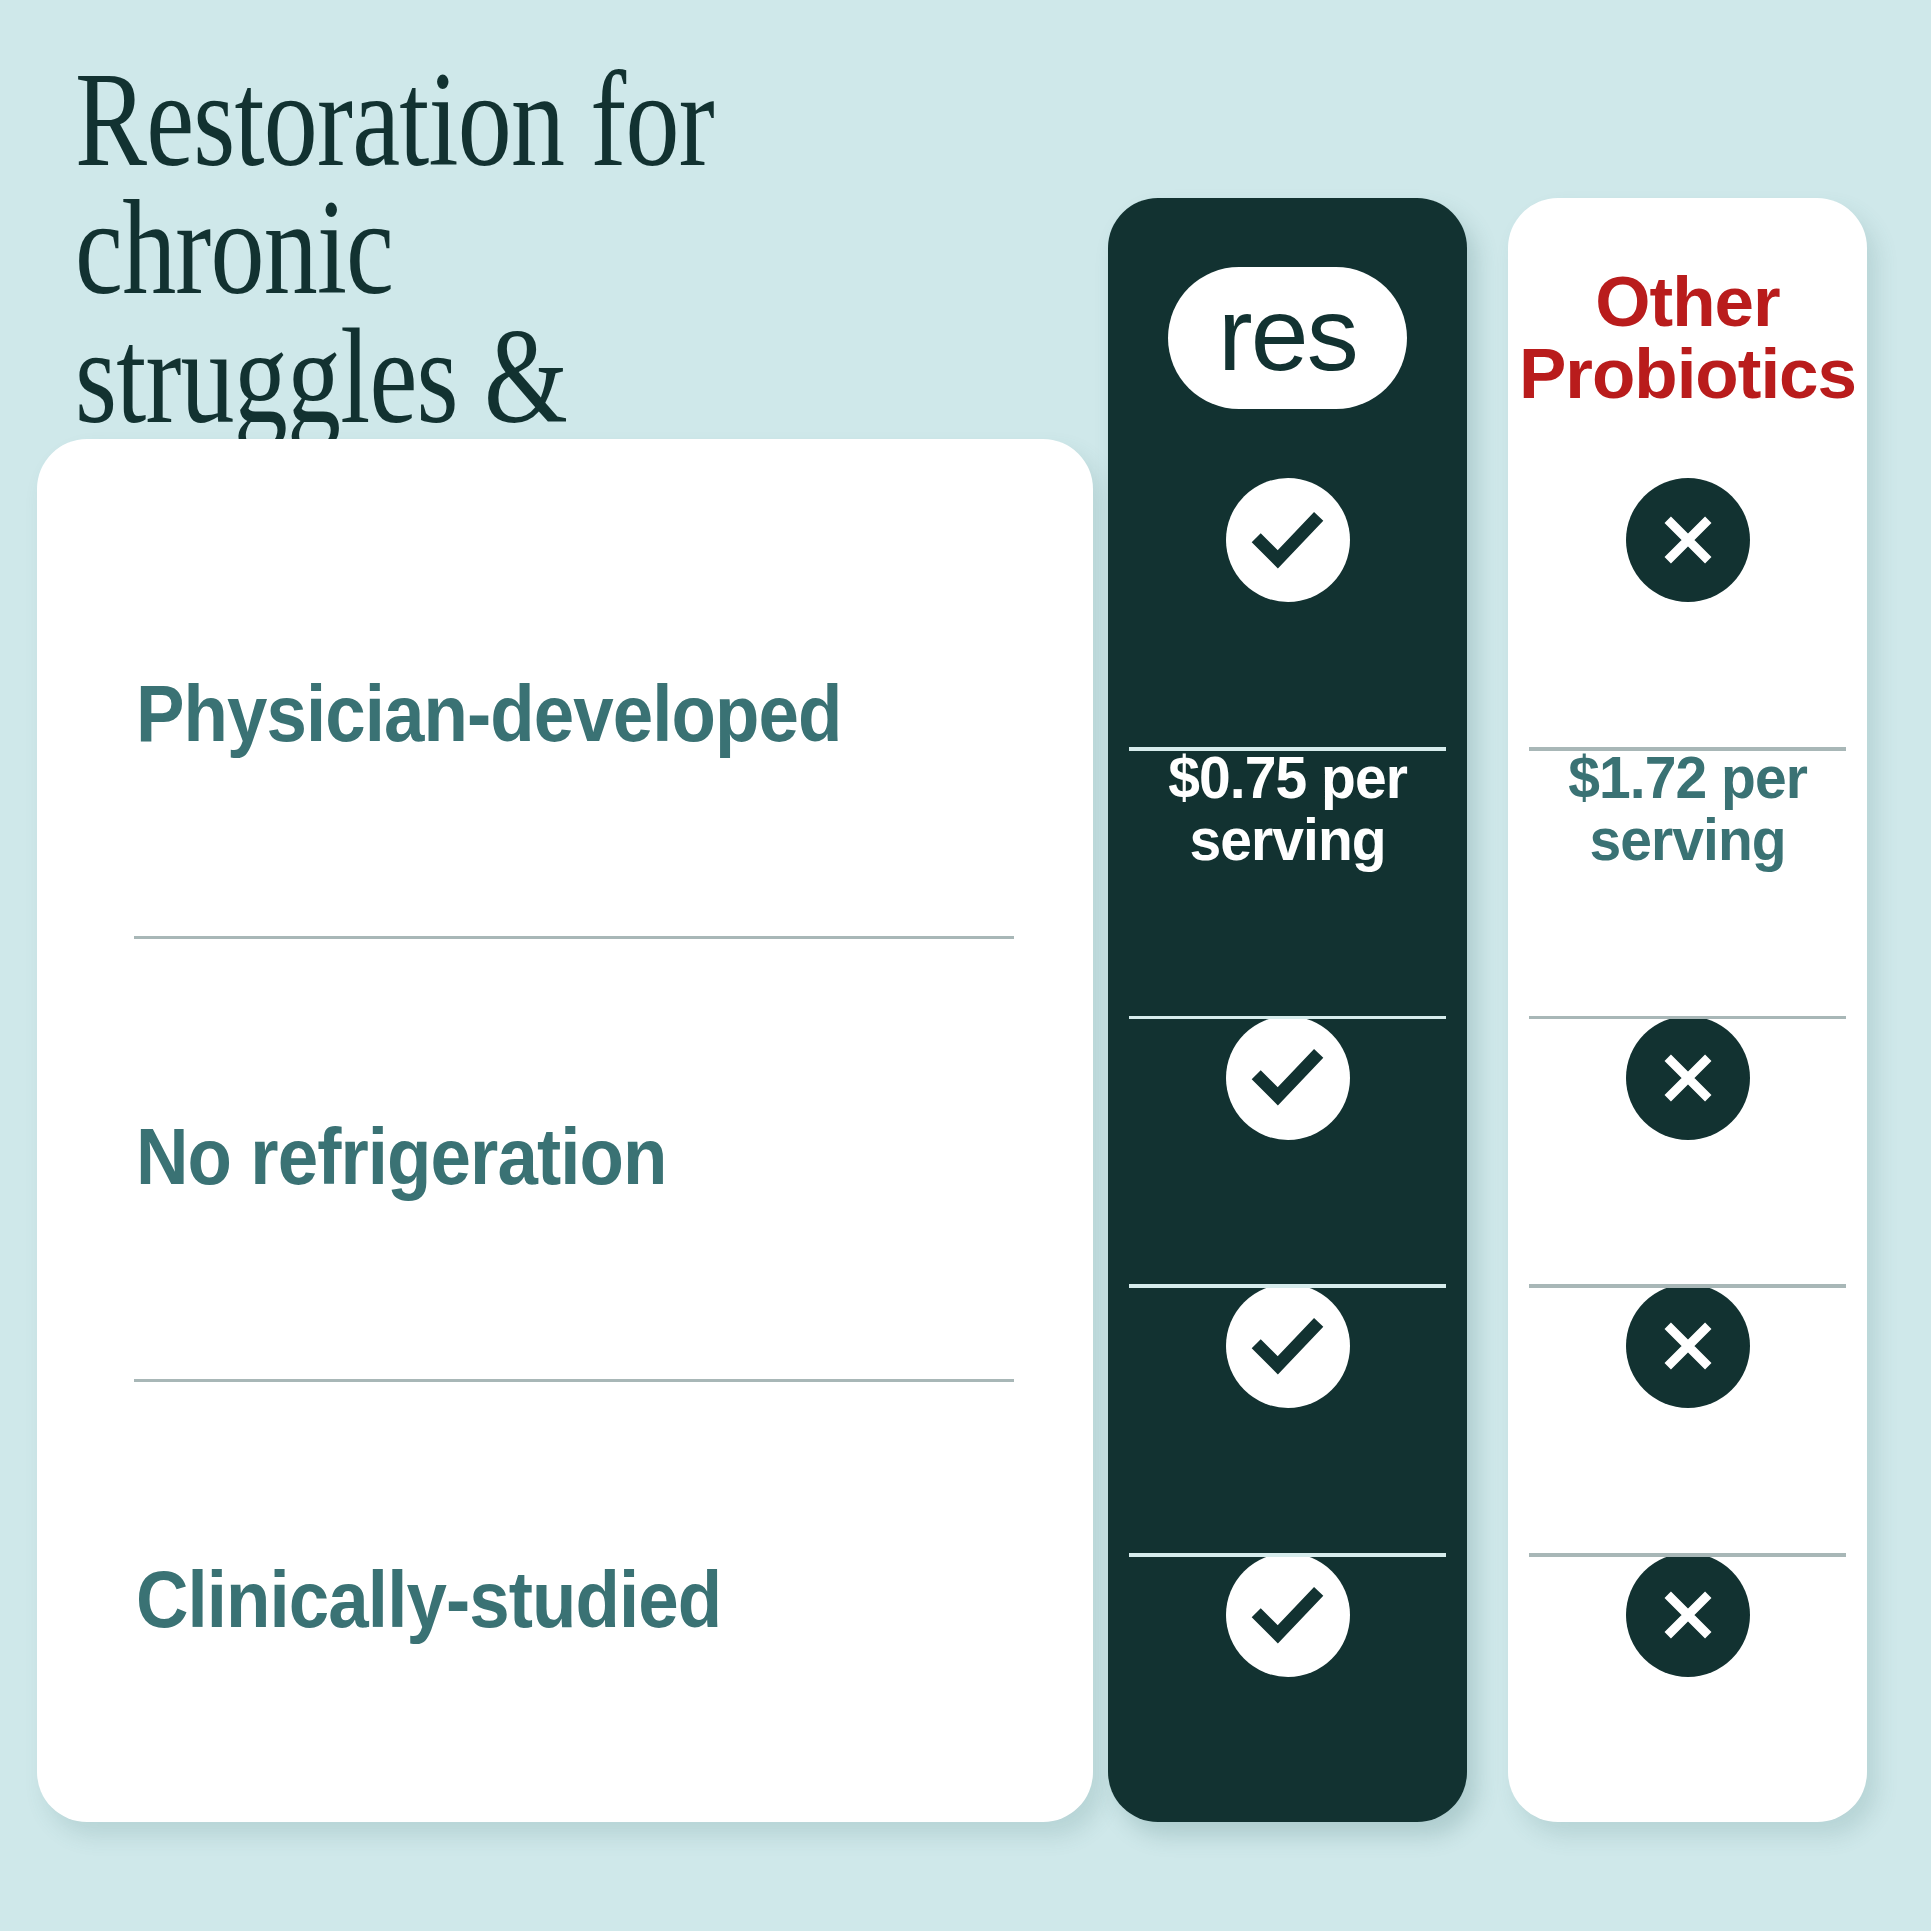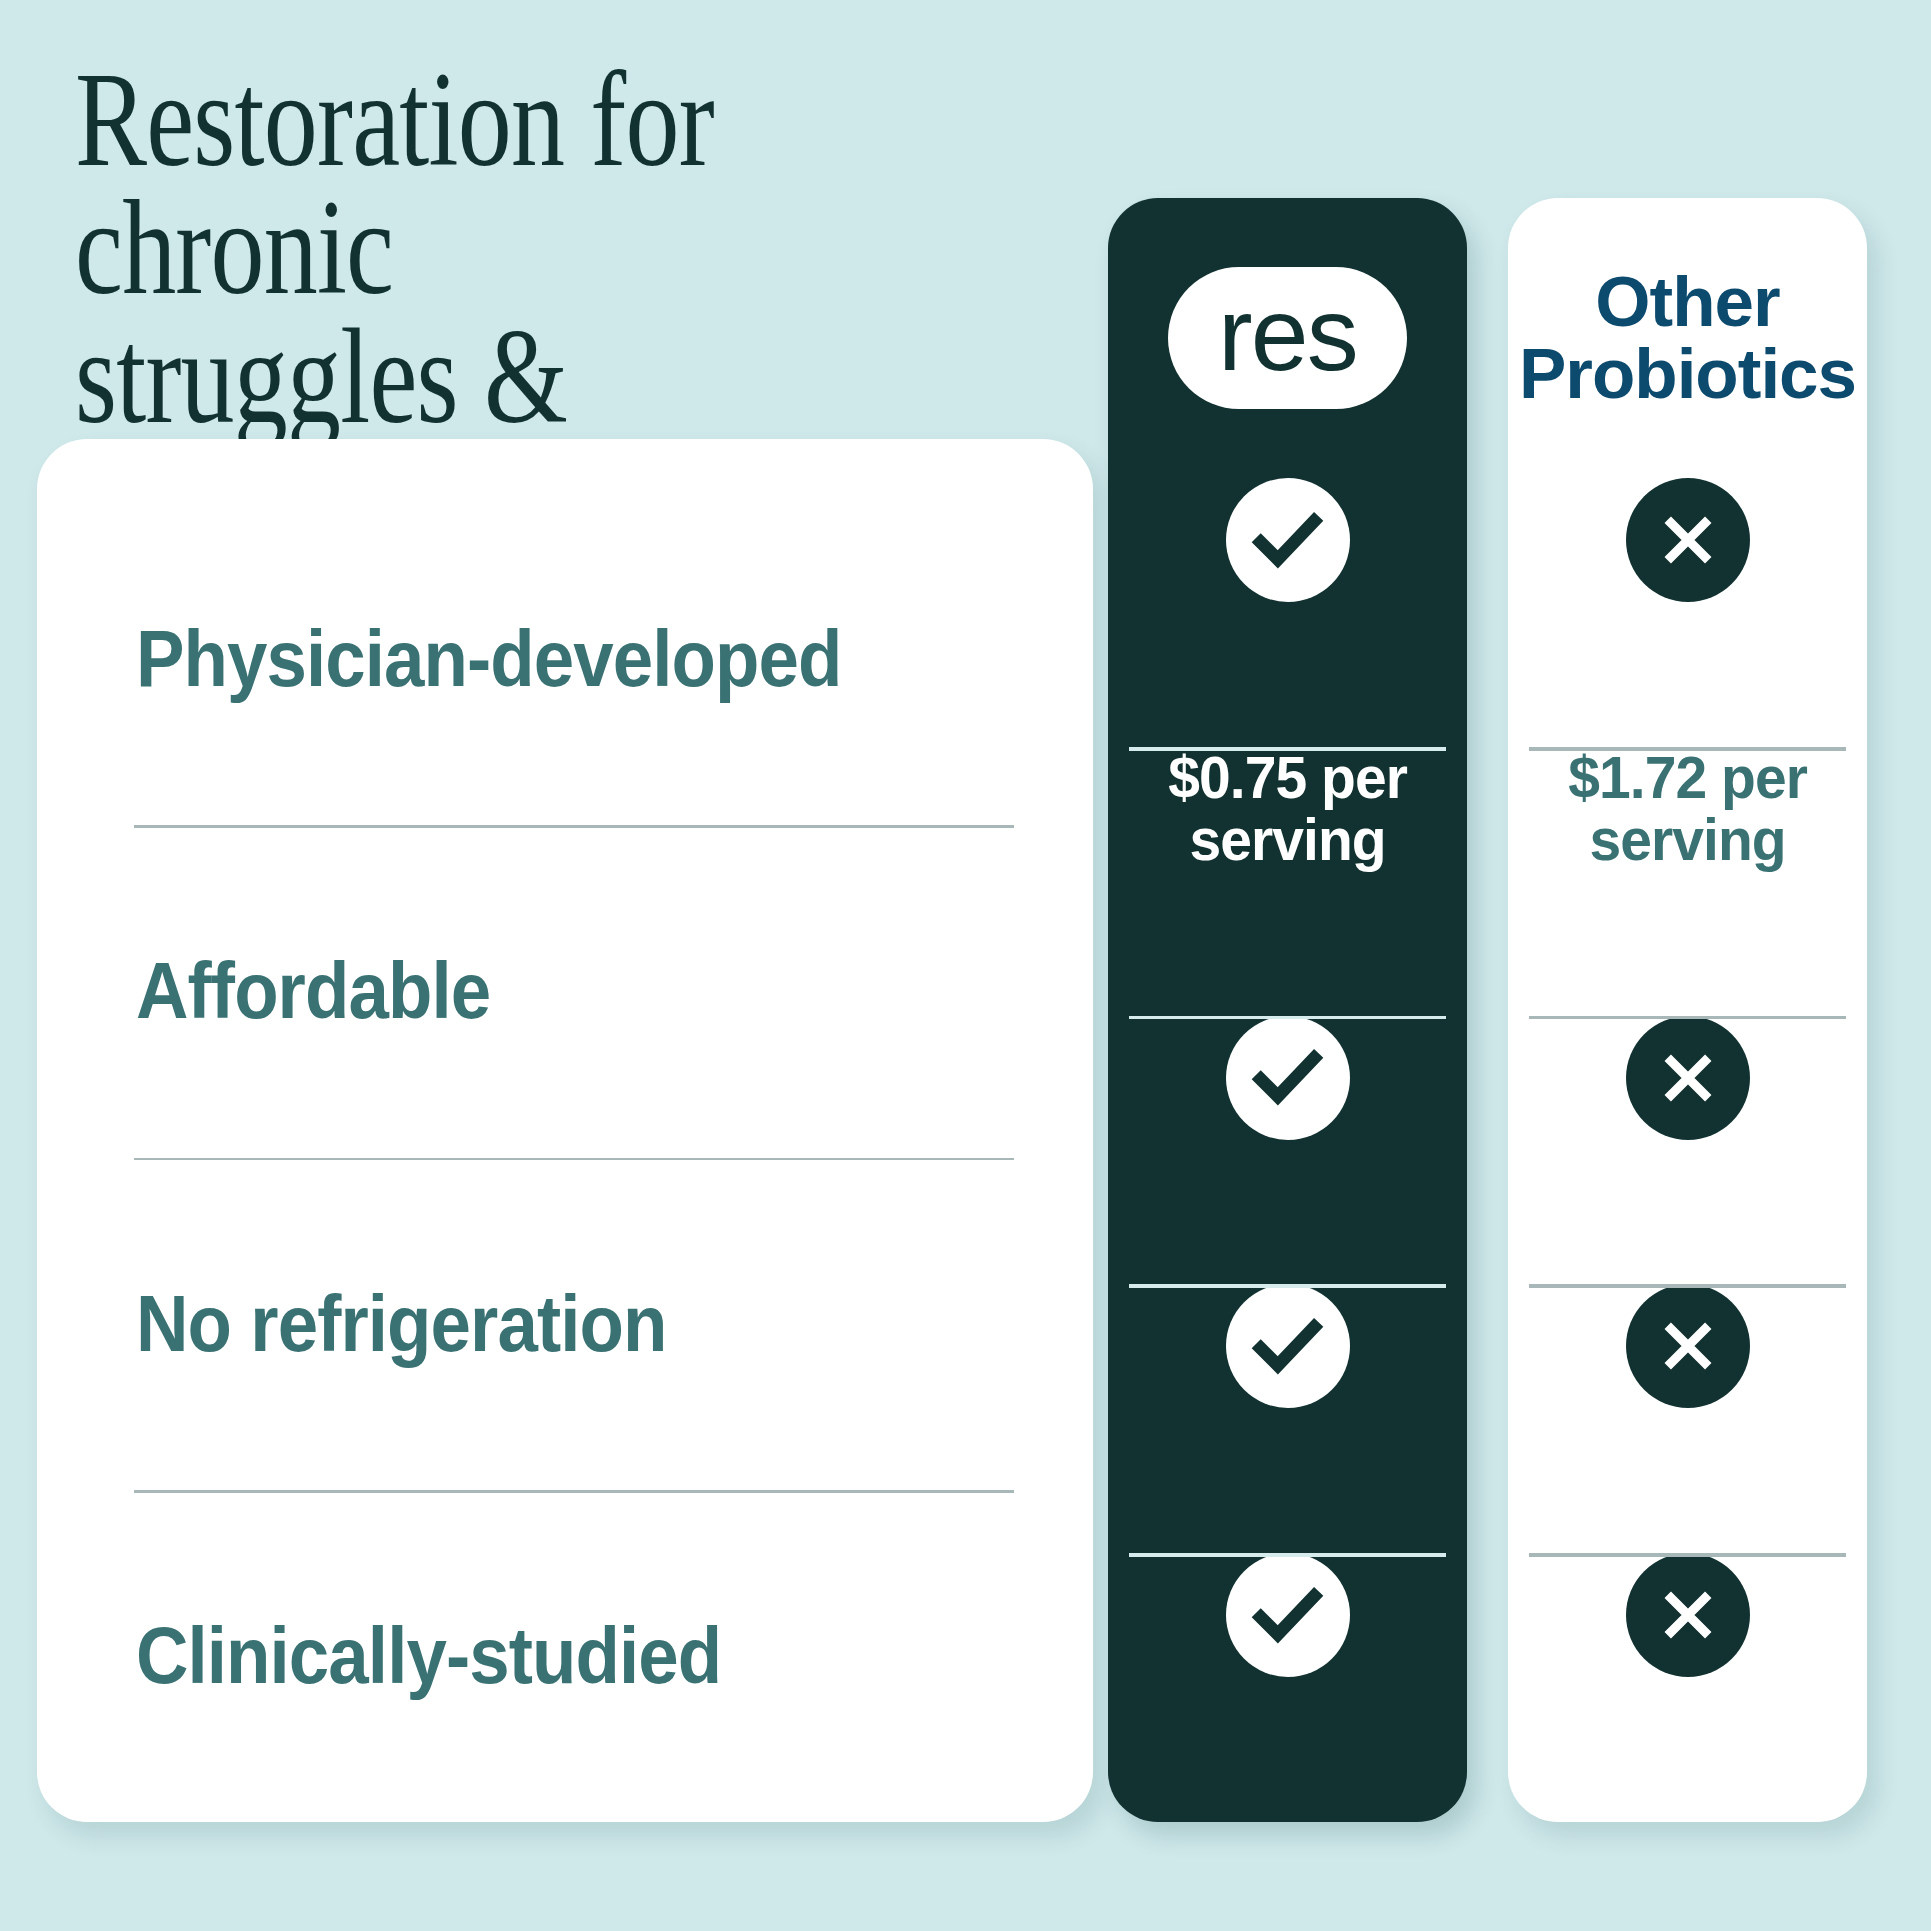--- a/index.html
+++ b/index.html
@@ -112,21 +112,21 @@
     font-weight:normal;
     color:#123231;
     line-height:1;
     letter-spacing:-1.9px;
   }
 
   .other-title {
     font-size:71px;
     font-weight:bold;
     line-height:1.02;
-    color:#0c4a6e;
+    color:#b91c1c;
     text-align:center;
     letter-spacing:-1px;
     white-space:pre-line;
   }
 
   .cell {
     flex:1 1 0;
     display:flex;
     align-items:flex-start;
     justify-content:center;
@@ -182,23 +182,20 @@
 
   <div class="headline">Restoration for chronic
 struggles &amp; beyond*</div>
 
   <div class="features-card">
 
     <div class="feature-row">
       <div class="feature-label">Physician-developed</div>
     </div>
 
-    <div class="feature-row">
-      <div class="feature-label">Affordable</div>
-    </div>
 
 
     <div class="feature-row">
       <div class="feature-label">No refrigeration</div>
     </div>
 
     <div class="feature-row">
       <div class="feature-label">Clinically-studied</div>
     </div>
 

